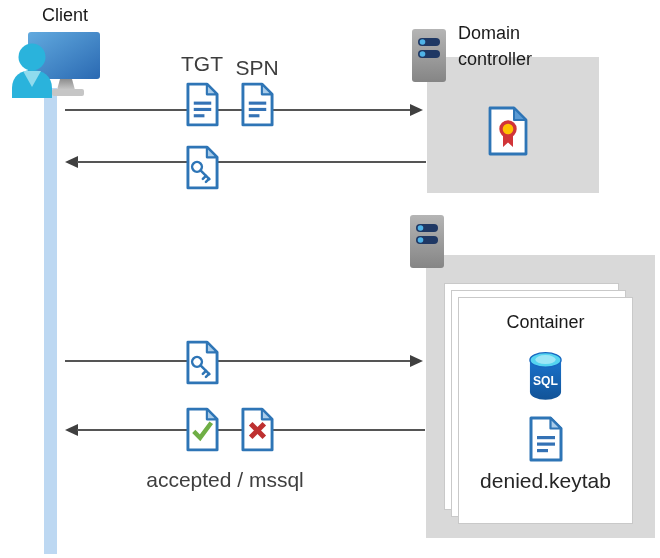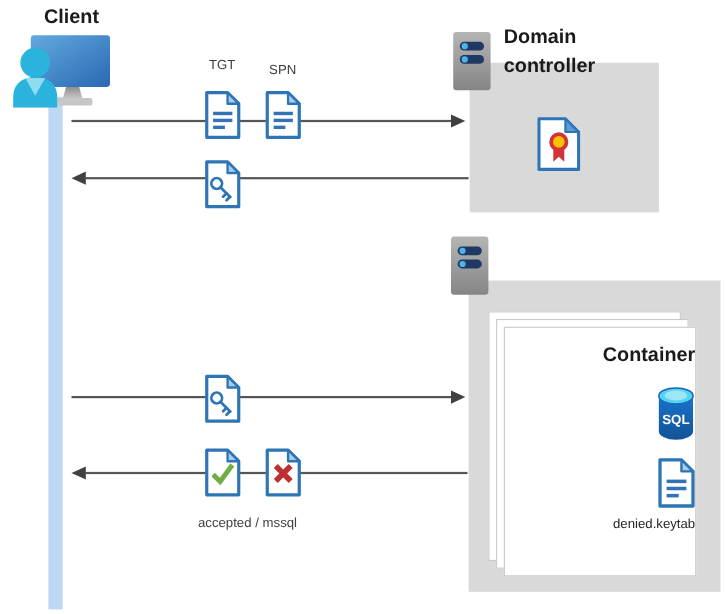--- a/index.html
+++ b/index.html
@@ -1,28 +1,28 @@
 <!DOCTYPE html>
 <html><head>
 <meta charset="utf-8">
 <style>
   html,body{margin:0;padding:0;background:#fff;}
   #canvas{
     position:relative;width:660px;height:558px;background:#ffffff;
     font-family:"Liberation Sans", sans-serif;overflow:hidden;
   }
   .abs{position:absolute;}
-  .title{font-weight:bold;color:#1a1a1a;font-size:18px;line-height:26px;}
-  .plain{color:#3d3d3d;font-size:12px;}
+  .title{font-weight:normal;color:#1a1a1a;font-size:18px;line-height:26px;}
+  .plain{color:#3d3d3d;font-size:21px;}
   .gray-box{background:#d9d9d9;}
   .hline{height:2px;background:#555555;}
   .arrow-right{width:0;height:0;border-top:6px solid transparent;border-bottom:6px solid transparent;border-left:13px solid #404040;}
   .arrow-left{width:0;height:0;border-top:6px solid transparent;border-bottom:6px solid transparent;border-right:13px solid #404040;}
   .card{background:#ffffff;border:1px solid #c9c9c9;width:175px;height:227px;box-sizing:border-box;}
-  #front-card{display:flex;flex-direction:column;align-items:flex-end;}
+  #front-card{display:flex;flex-direction:column;align-items:center;}
   .center-text{text-align:center;}
   .lifeline{background:#bdd8f2;}
 </style>
 </head>
 <body>
 
 <div id="canvas">
 
   <div class="abs title center-text" style="left:15px;top:2px;width:100px;">Client</div>
 

